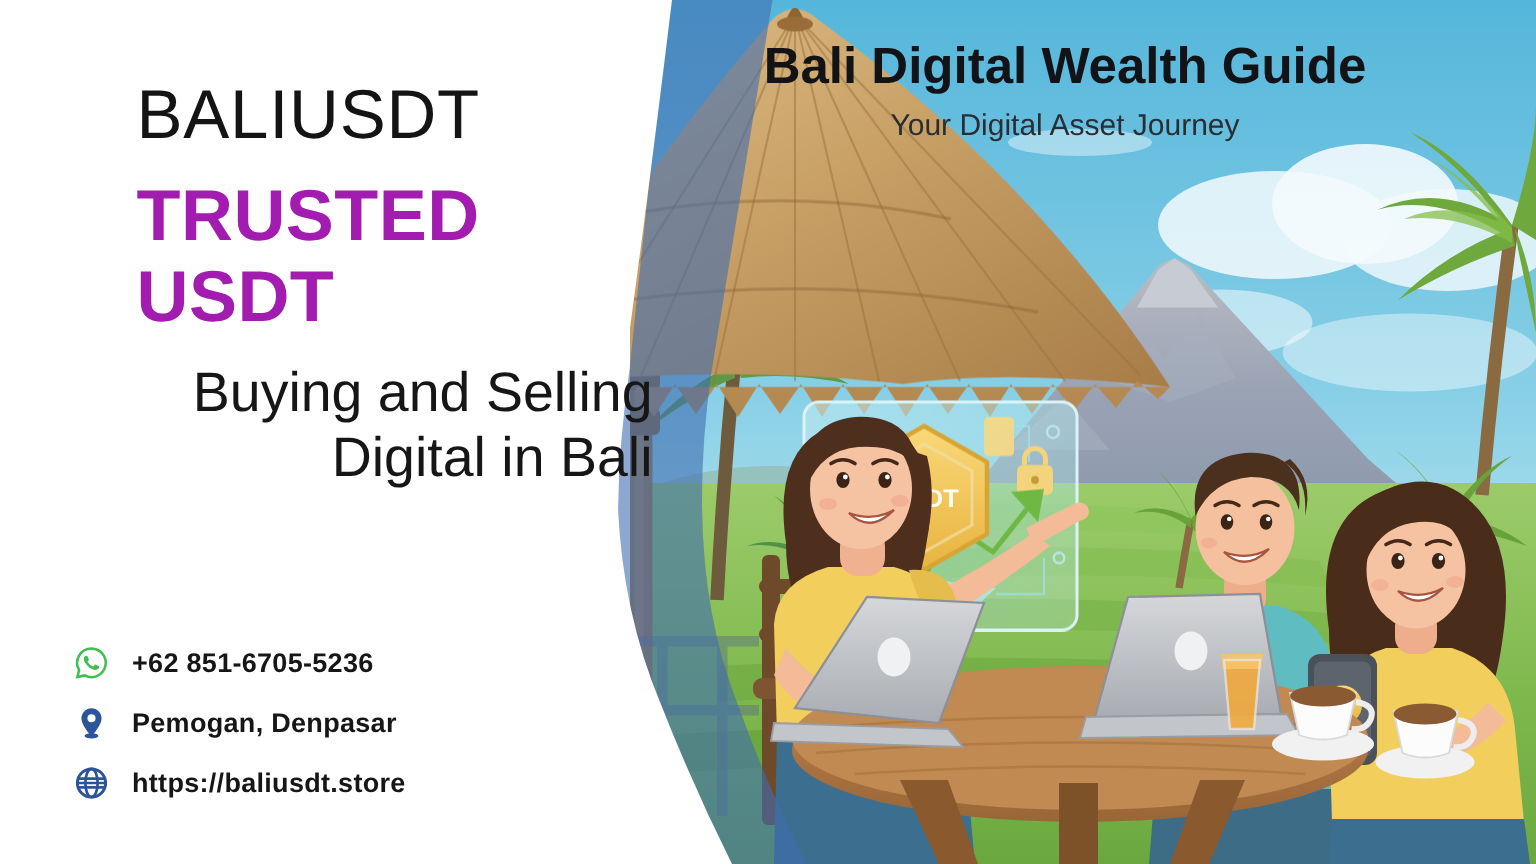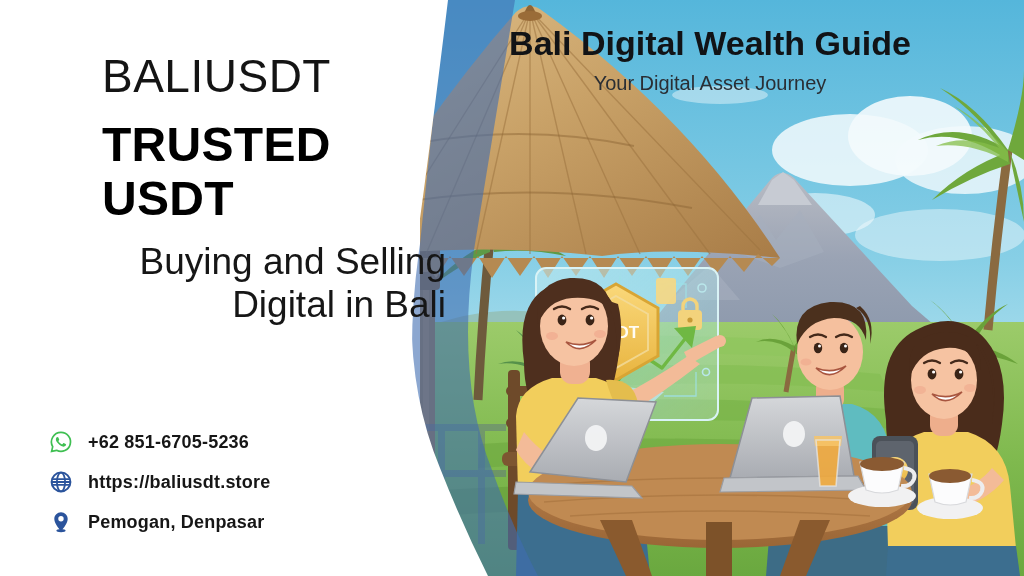--- a/index.html
+++ b/index.html
@@ -27,21 +27,21 @@
   
   #wave-mask {
     position:absolute; left:400px; top:0;
     width:180px; height:576px;
     pointer-events:none;
   }
 
   
   #left-col {
     position:absolute;
-    left:16px; top:0;
+    left:5px; top:0;
     width:430px; height:576px;
     padding:52px 0 0 86px;
   }
   #brand-name {
     font-size:46px;
     font-weight:400;
     letter-spacing:0.5px;
     color:#141414;
     line-height:1.05;
   }
@@ -478,58 +478,58 @@
 
     <path d="M 46 0 L 115 0 Q 92 140 74 250 Q 56 380 92 470 Q 112 526 138 576 L 64 576
              Q 34 512 20 440 Q 4 352 20 244 Q 32 126 46 0 Z" fill="#3F6DB0" opacity="0.60"></path>
 
     <path d="M 0 0 L 48 0 Q 32 132 16 248 Q 0 372 40 468 Q 62 524 88 576 L 0 576 Z" fill="#ffffff"></path>
     <path d="M 0 0 L 46 0 Q 30 132 14 248 Q -2 372 38 468 Q 60 524 86 576 L 0 576 Z" fill="#ffffff"></path>
   </svg>
 
   <div id="left-col">
     <div id="brand-name">BALIUSDT</div>
-    <div id="headline-block" style="color: #000000;">
+    <div id="headline-block" style="color: #a21caf;">
       <span class="hl-line">TRUSTED</span>
       <span class="hl-line">USDT</span>
     </div>
     <div id="subhead-block">
       <span class="sub-line">Buying and Selling</span>
       <span class="sub-line">Digital in Bali</span>
     </div>
   </div>
 
   <div id="contact-list">
 
     <div class="contact-row">
       <span class="contact-icon">
         <svg width="24" height="24" viewBox="0 0 24 24">
           <path d="M12 2.4A9.5 9.5 0 0 0 3.7 16.6L2.6 21.4l4.95-1.1A9.5 9.5 0 1 0 12 2.4Z" fill="none" stroke="#3FBF52" stroke-width="1.7"></path>
           <path d="M8.6 7.3c.35-.05.68.02.85.38.2.42.7 1.62.76 1.74.07.13.1.28.02.45-.09.17-.13.27-.26.42-.13.15-.27.33-.39.44-.13.12-.26.26-.11.51.15.25.66 1.08 1.41 1.75.97.86 1.78 1.13 2.03 1.26.25.12.4.1.55-.06.15-.17.63-.73.8-.98.17-.25.34-.2.57-.12.23.09 1.46.69 1.71.81.25.13.42.19.48.29.06.1.06.6-.14 1.18-.2.58-1.19 1.14-1.66 1.2-.47.07-.9.26-3.03-.64-2.56-1.08-4.16-3.72-4.28-3.9-.12-.18-1.02-1.36-1.02-2.6 0-1.23.65-1.84.88-2.09.23-.25.5-.31.67-.34Z" fill="#3FBF52"></path>
         </svg>
       </span>
       <span class="contact-text">+62 851-6705-5236</span>
+    </div>
+
+    <div class="contact-row">
+      <span class="contact-icon">
+        <svg width="24" height="24" viewBox="0 0 24 24">
+          <path d="M12 2.2c-3.7 0-6.7 3-6.7 6.7 0 4.9 6.7 12.1 6.7 12.1s6.7-7.2 6.7-12.1c0-3.7-3-6.7-6.7-6.7Z" fill="#2B549C"></path>
+          <circle cx="12" cy="8.8" r="2.7" fill="#ffffff"></circle>
+          <ellipse cx="12" cy="20.6" rx="4.6" ry="1.7" fill="#2B549C"></ellipse>
+        </svg>
+      </span>
+      <span class="contact-text">Pemogan, Denpasar</span>
     </div>
 
     <div class="contact-row">
       <span class="contact-icon">
         <svg width="24" height="24" viewBox="0 0 24 24">
           <circle cx="12" cy="12" r="9.4" fill="none" stroke="#2B549C" stroke-width="2"></circle>
           <ellipse cx="12" cy="12" rx="4.1" ry="9.4" fill="none" stroke="#2B549C" stroke-width="1.8"></ellipse>
           <path d="M2.9 9.1h18.2M2.9 14.9h18.2M2.6 12h18.8" stroke="#2B549C" stroke-width="1.8"></path>
         </svg>
       </span>
       <span class="contact-text">https://baliusdt.store</span>
     </div>
 
-    <div class="contact-row">
-      <span class="contact-icon">
-        <svg width="24" height="24" viewBox="0 0 24 24">
-          <path d="M12 2.2c-3.7 0-6.7 3-6.7 6.7 0 4.9 6.7 12.1 6.7 12.1s6.7-7.2 6.7-12.1c0-3.7-3-6.7-6.7-6.7Z" fill="#2B549C"></path>
-          <circle cx="12" cy="8.8" r="2.7" fill="#ffffff"></circle>
-          <ellipse cx="12" cy="20.6" rx="4.6" ry="1.7" fill="#2B549C"></ellipse>
-        </svg>
-      </span>
-      <span class="contact-text">Pemogan, Denpasar</span>
-    </div>
-
   </div>
 </div>
 
 </body></html>

